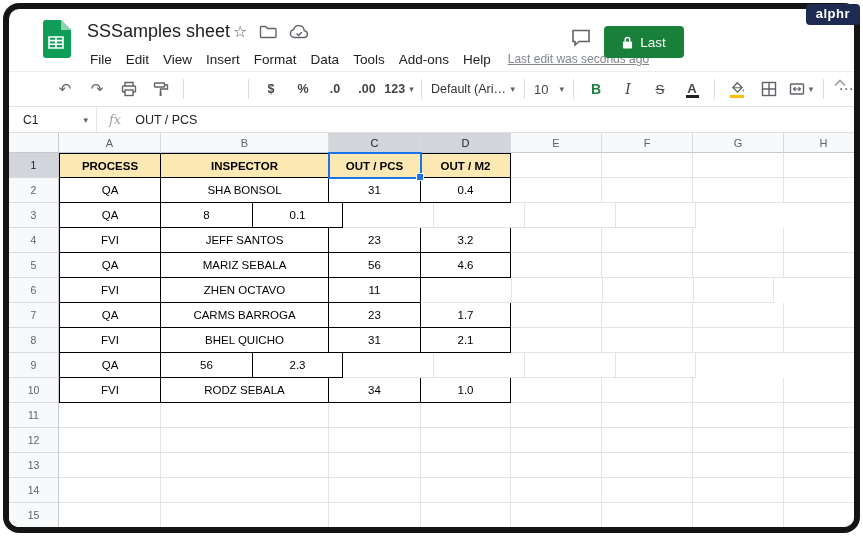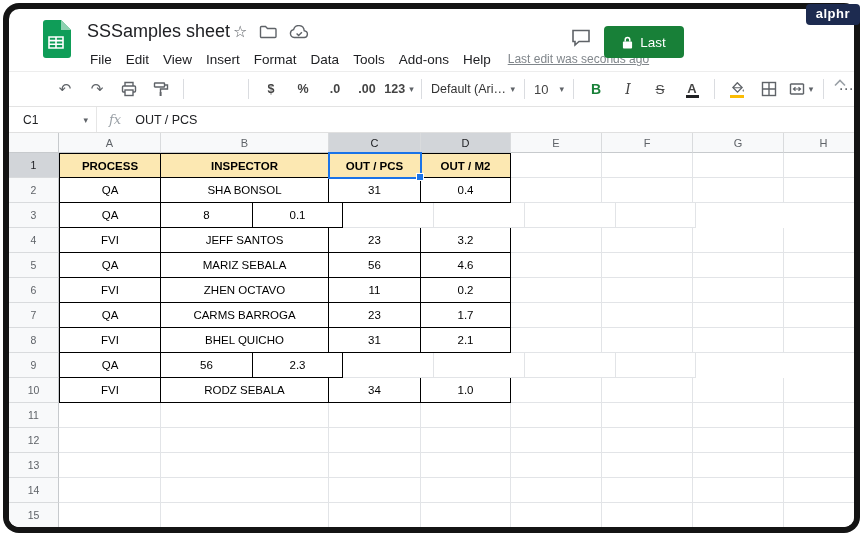--- a/index.html
+++ b/index.html
@@ -299,21 +299,20 @@
             <div class="cell empty" style="width: 91px;"></div>
             <div class="cell empty" style="width: 91px;"></div>
             <div class="cell empty" style="width: 91px;"></div>
             <div class="cell empty" style="width: 80px;"></div>
           </div>
           <div class="grid-row">
             <div class="row-h">6</div>
             <div class="cell tdata bl" style="width: 102px;">FVI</div>
             <div class="cell tdata" style="width: 168px;">ZHEN OCTAVO</div>
             <div class="cell tdata" style="width: 92px;">11</div>
-            <div class="cell tdata" style="width: 90px;">0.2</div>
             <div class="cell empty" style="width: 91px;"></div>
             <div class="cell empty" style="width: 91px;"></div>
             <div class="cell empty" style="width: 91px;"></div>
             <div class="cell empty" style="width: 80px;"></div>
           </div>
           <div class="grid-row">
             <div class="row-h">7</div>
             <div class="cell tdata bl" style="width: 102px;">QA</div>
             <div class="cell tdata" style="width: 168px;">CARMS BARROGA</div>
             <div class="cell tdata" style="width: 92px;">23</div>

